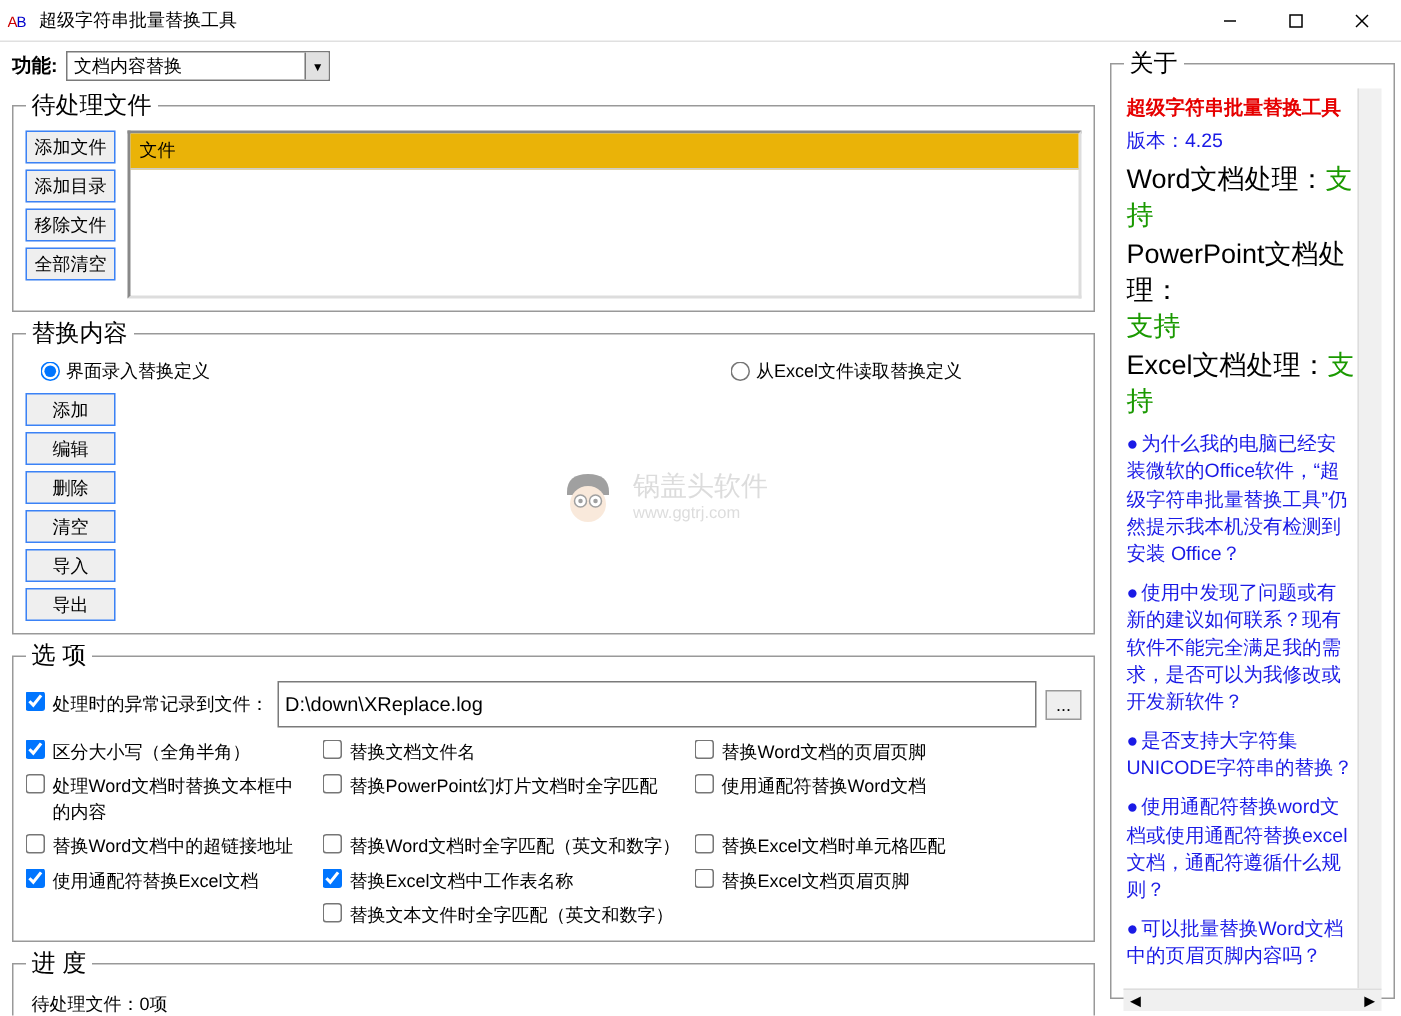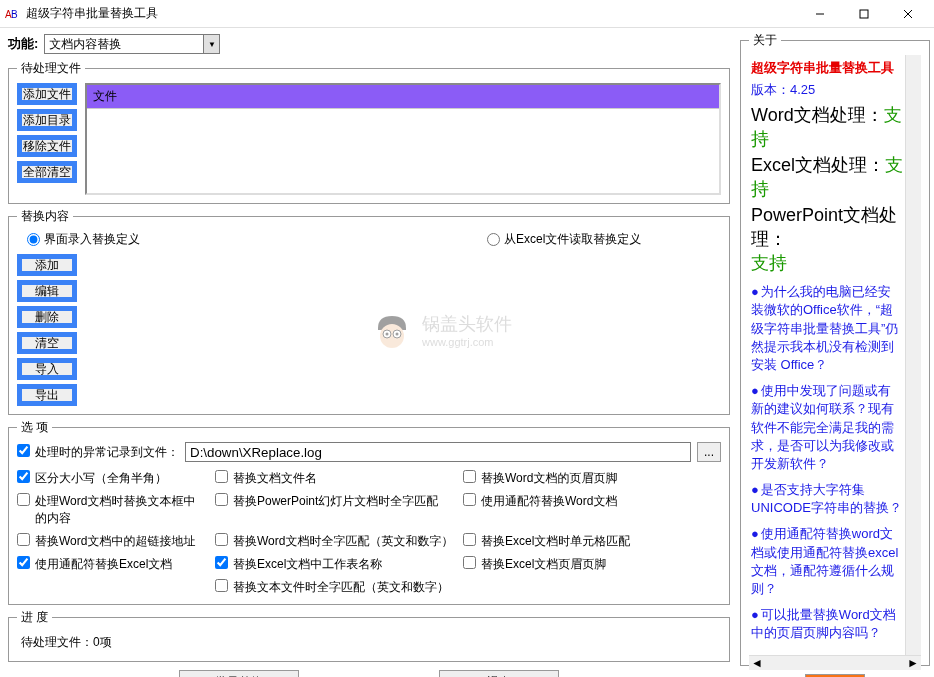--- a/index.html
+++ b/index.html
@@ -14,38 +14,38 @@
 .main-layout { display: flex; height: 649px; }
 .left-panel { flex: 1; padding: 6px 8px; display: flex; flex-direction: column; gap: 4px; }
 .right-panel { width: 196px; padding: 4px 4px 4px 2px; }
 
 .func-row { display: flex; align-items: center; gap: 6px; margin-bottom: 2px; }
 .func-label { font-weight: bold; font-size: 13px; }
 .dropdown { width: 176px; height: 20px; border: 1px solid #7a7a7a; background: #fff; display: flex; align-items: center; padding: 0 4px; position: relative; }
 .dropdown-arrow { position: absolute; right: 0; top: 0; width: 16px; height: 100%; background: #e1e1e1; border-left: 1px solid #7a7a7a; display: flex; align-items: center; justify-content: center; font-size: 8px; }
 
 fieldset { border: 1px solid #999; padding: 6px 8px 8px 8px; }
-legend { padding: 0 4px; font-size: 12px; margin-top: 20px; }
+legend { padding: 0 4px; font-size: 16px; margin-top: 20px; }
 
 .files-content { display: flex; gap: 8px; }
 .files-btns { display: flex; flex-direction: column; gap: 4px; }
-.btn { width: 60px; height: 22px; border: 5px solid #3b82f6; background: #efefef; cursor: pointer; font-size: 12px; display: flex; align-items: center; justify-content: center; }
+.btn { width: 60px; height: 22px; border: 1px solid #3b82f6; background: #efefef; cursor: pointer; font-size: 12px; display: flex; align-items: center; justify-content: center; }
 .files-list { flex: 1; border: 2px inset #ddd; height: 112px; }
-.files-list-header { background: #8b5cf6; border-bottom: 1px solid #ccc; padding: 3px 6px; font-family: Liberation Serif, serif; }
+.files-list-header { background: #eab308; border-bottom: 1px solid #ccc; padding: 3px 6px; font-family: Liberation Serif, serif; }
 
 .replace-radios { display: flex; margin-bottom: 6px; padding-left: 10px; }
 .radio-item { display: flex; align-items: center; gap: 4px; }
 .radio-item:first-child { flex: 0 0 460px; }
 .replace-content { display: flex; gap: 8px; }
 .replace-table { flex: 1; border: 2px inset #ddd; height: 140px; }
 .replace-table-header { display: flex; background: #efefef; }
 .replace-th { flex: 1; padding: 3px 6px; border-right: 1px solid #ccc; border-bottom: 1px solid #ccc; }
 
 .options-row1 { display: flex; align-items: center; gap: 6px; margin-bottom: 8px; }
-.text-input { flex: 1; height: 20px; border: 1px solid #7a7a7a; padding: 0 4px; background: #fff; }
+.text-input { flex: 1; height: 31px; border: 1px solid #7a7a7a; padding: 0 4px; background: #fff; }
 .browse-btn { width: 24px; height: 20px; border: 1px solid #999; background: #efefef; cursor: pointer; display: flex; align-items: center; justify-content: center; }
 .checkbox-grid { display: grid; grid-template-columns: 190px 240px 250px; gap: 6px 8px; }
 .check-item { display: flex; align-items: flex-start; gap: 5px; }
 input[type=checkbox] { width: 13px; height: 13px; }
 input[type=radio] { width: 13px; height: 13px; }
 
 .progress-text { padding: 2px 4px; }
 
 .bottom-btns { display: flex; justify-content: center; gap: 140px; padding: 4px 0; }
 .big-btn { width: 120px; height: 24px; border: 1px solid #999; background: #efefef; cursor: pointer; font-size: 12px; display: flex; align-items: center; justify-content: center; }
@@ -231,22 +231,22 @@
   <div class="right-panel">
     <fieldset class="about-fieldset">
       <legend>关于</legend>
       <div class="about-scroll-wrap">
         <div class="about-body">
           <div class="ab-title">超级字符串批量替换工具</div>
           <div class="ab-version">
             <span>版本：</span><span>4.25</span>
           </div>
           <div class="ab-line"><span>Word文档处理：</span><span class="ab-support">支持</span></div>
+          <div class="ab-line"><span>PowerPoint文档处理：</span><br><span class="ab-support">支持</span></div>
           <div class="ab-line"><span>Excel文档处理：</span><span class="ab-support">支持</span></div>
-          <div class="ab-line"><span>PowerPoint文档处理：</span><br><span class="ab-support">支持</span></div>
           <div class="ab-link"><span class="ab-bullet">●</span><span>为什么我的电脑已经安装微软的Office软件，“超级字符串批量替换工具”仍然提示我本机没有检测到安装 Office？</span></div>
           <div class="ab-link"><span class="ab-bullet">●</span><span>使用中发现了问题或有新的建议如何联系？现有软件不能完全满足我的需求，是否可以为我修改或开发新软件？</span></div>
           <div class="ab-link"><span class="ab-bullet">●</span><span>是否支持大字符集UNICODE字符串的替换？</span></div>
           <div class="ab-link"><span class="ab-bullet">●</span><span>使用通配符替换word文档或使用通配符替换excel文档，通配符遵循什么规则？</span></div>
           <div class="ab-link"><span class="ab-bullet">●</span><span>可以批量替换Word文档中的页眉页脚内容吗？</span></div>
         </div>
         <div class="about-scrolltrack"></div>
       </div>
       <div class="about-hscroll">
         <span>◄</span>

